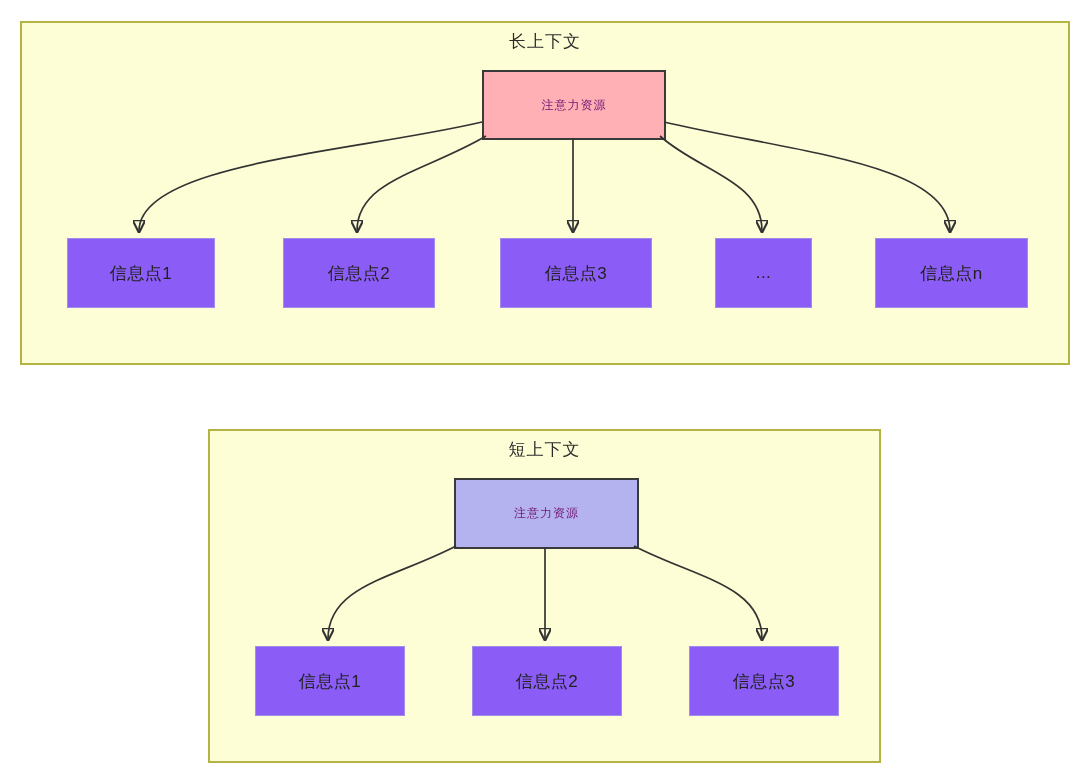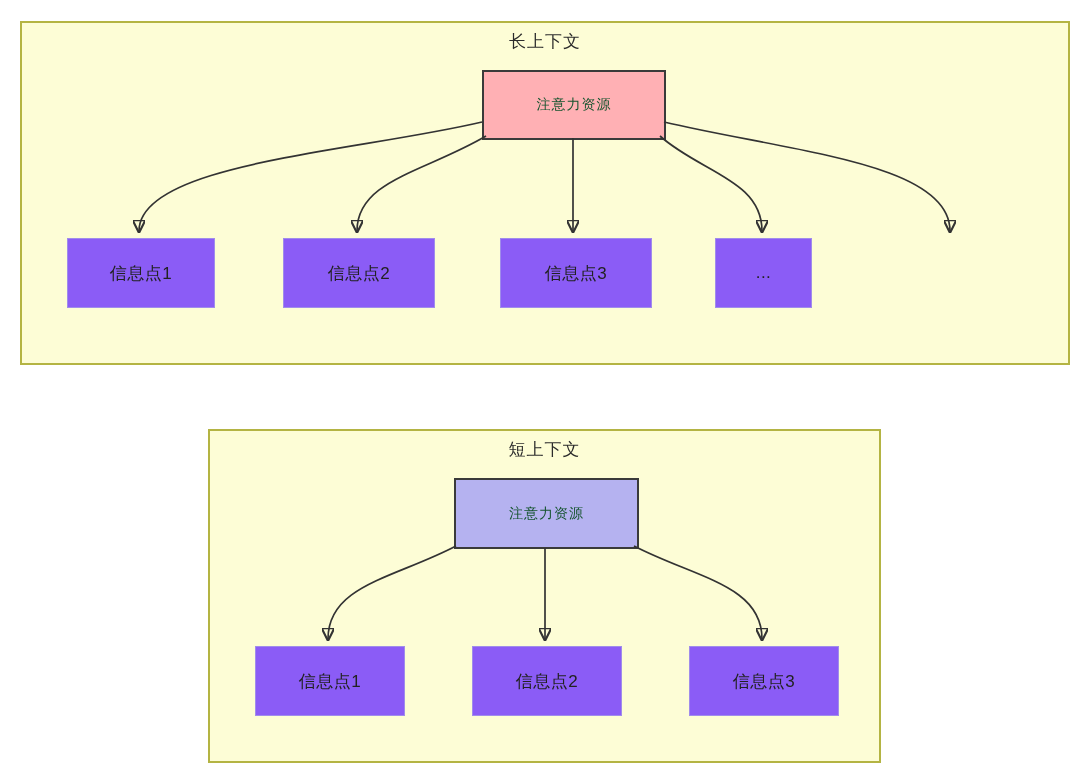--- a/index.html
+++ b/index.html
@@ -40,24 +40,24 @@
     letter-spacing: 1px;
     color: #2b2b2b;
   }
   .attention-box {
     position: absolute;
     border: 2.5px solid #3a3a3a;
     box-sizing: border-box;
     display: flex;
     align-items: center;
     justify-content: center;
-    font-size: 14px;
+    font-size: 12px;
     font-weight: 500;
     letter-spacing: 1px;
-    color: #14532d;
+    color: #701a75;
   }
   #long-context .attention-box {
     left: 460px; top: 47px;
     width: 184px; height: 70px;
     background: #ffb0b4;
   }
   #short-context .attention-box {
     left: 244px; top: 47px;
     width: 185px; height: 71px;
     background: #b5b2f0;
@@ -105,20 +105,21 @@
 
 <div id="stage">
 
   <div id="long-context" class="context-container">
     <div class="container-title">长上下文</div>
     <div class="attention-box">注意力资源</div>
     <div class="info-box info-1">信息点1</div>
     <div class="info-box info-2">信息点2</div>
     <div class="info-box info-3">信息点3</div>
     <div class="info-box info-4">...</div>
+    <div class="info-box info-5">信息点n</div>
   </div>
 
   <div id="short-context" class="context-container">
     <div class="container-title">短上下文</div>
     <div class="attention-box">注意力资源</div>
     <div class="info-box info-1">信息点1</div>
     <div class="info-box info-2">信息点2</div>
     <div class="info-box info-3">信息点3</div>
   </div>
 

